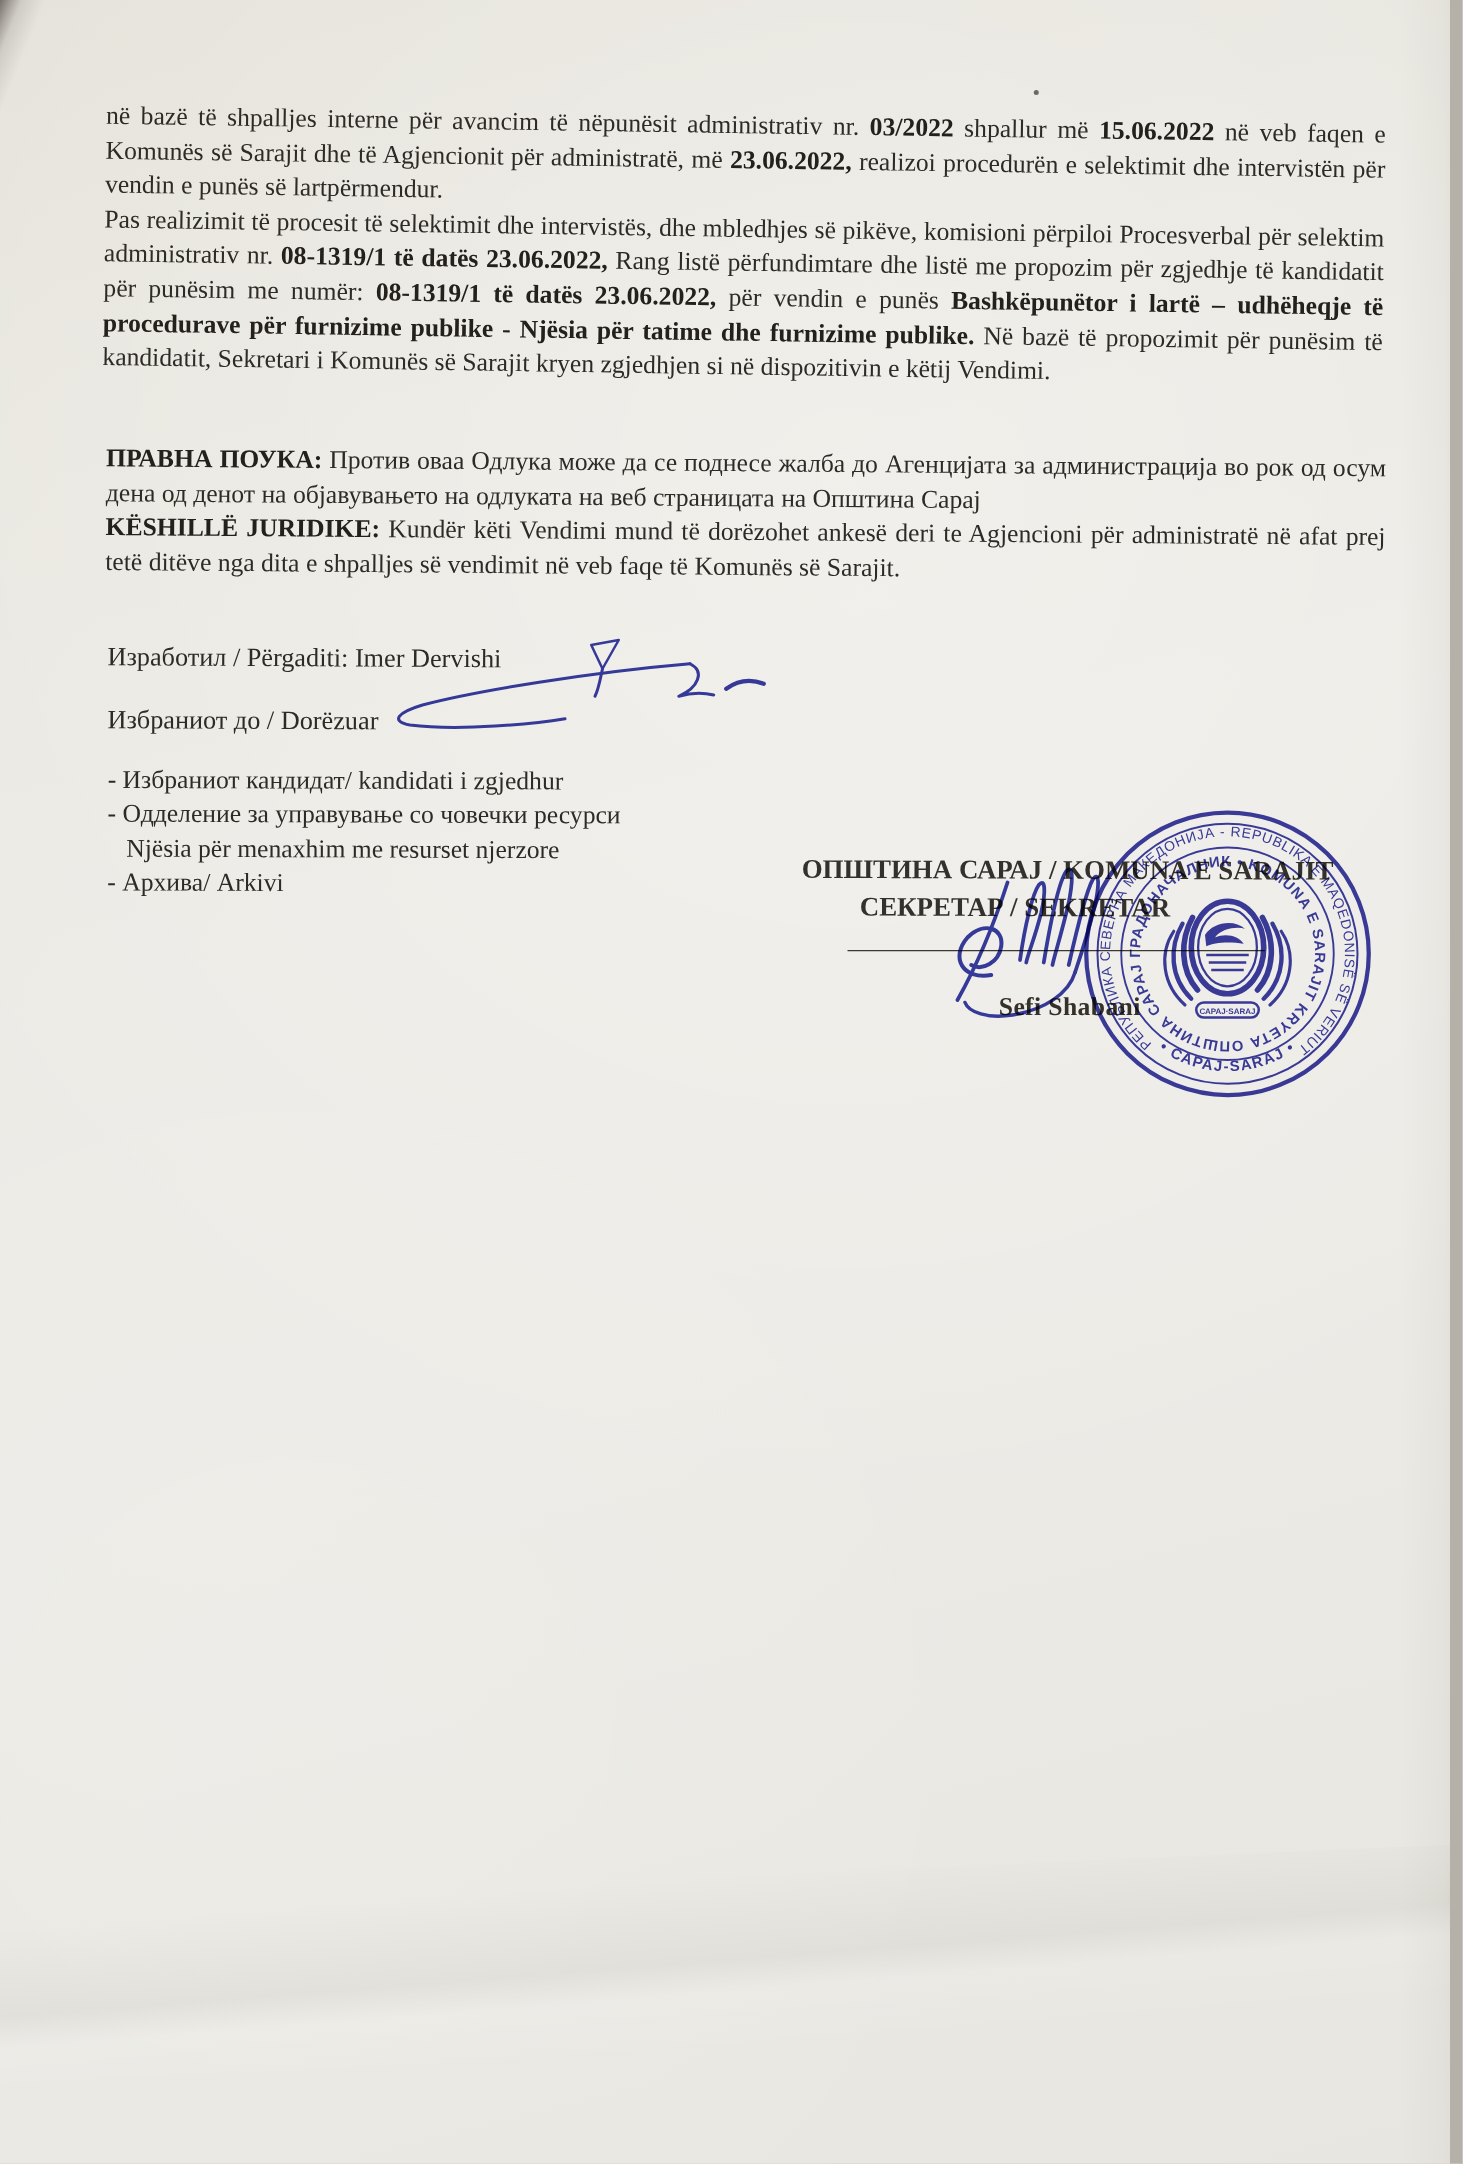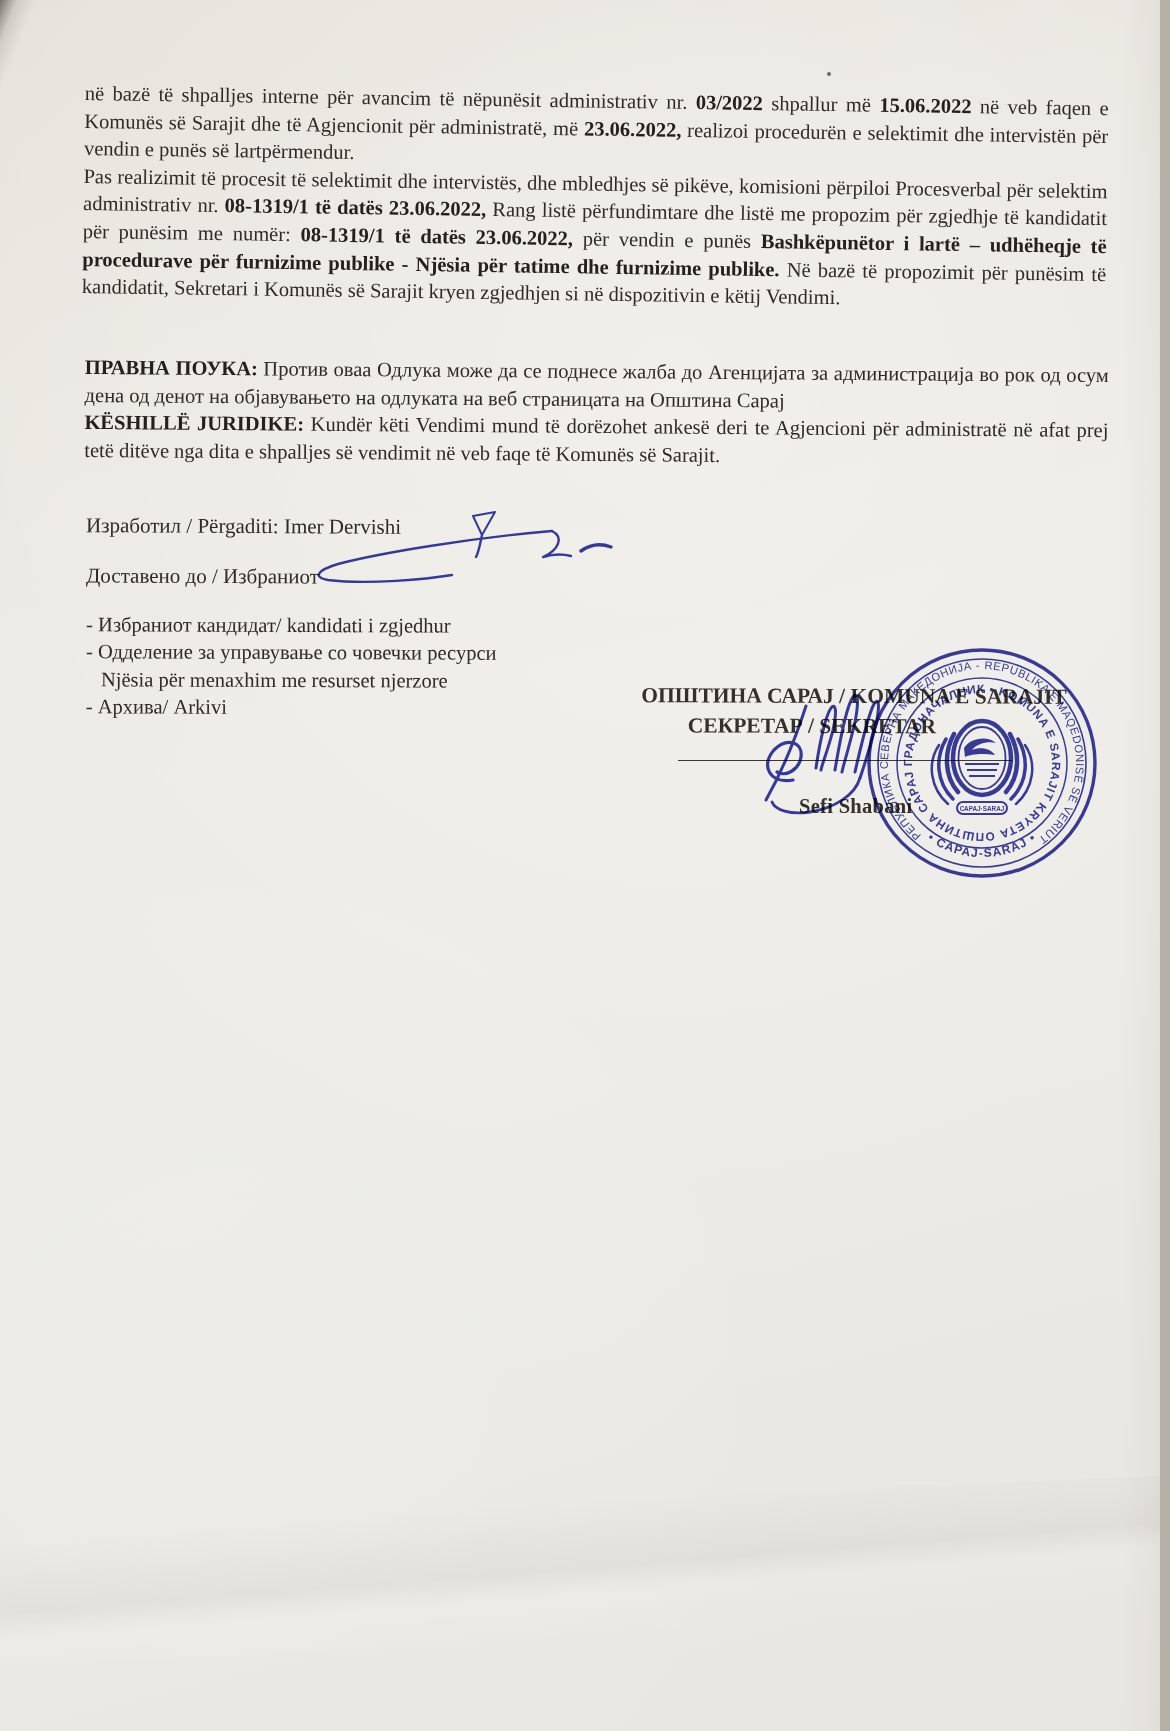--- a/index.html
+++ b/index.html
@@ -85,21 +85,21 @@
     <p class="para"><span>në bazë të shpalljes interne për avancim të nëpunësit administrativ nr. </span><span class="b">03/2022</span><span> shpallur më </span><span class="b">15.06.2022</span><span> në veb faqen e Komunës së Sarajit dhe të Agjencionit për administratë, më </span><span class="b">23.06.2022,</span><span> realizoi procedurën e selektimit  dhe intervistën për vendin e punës së lartpërmendur.</span></p>
     <p class="para"><span>Pas realizimit të procesit të selektimit dhe intervistës, dhe mbledhjes së pikëve, komisioni përpiloi Procesverbal për selektim administrativ nr. </span><span class="b">08-1319/1 të datës 23.06.2022,</span><span>  Rang listë përfundimtare dhe listë me propozim për zgjedhje të kandidatit për punësim me numër: </span><span class="b">08-1319/1 të datës 23.06.2022,</span><span> për vendin e punës </span><span class="b">Bashkëpunëtor i lartë – udhëheqje të procedurave për furnizime publike</span><span>  </span><span class="b">- Njësia për tatime dhe furnizime publike.</span><span>  Në bazë të propozimit për punësim të kandidatit, Sekretari i Komunës së Sarajit kryen zgjedhjen si në dispozitivin e këtij Vendimi.</span></p>
   </div>
 
   <div class="block-legal doc-text">
     <p class="para"><span class="b">ПРАВНА ПОУКА:</span><span> Против оваа Одлука може да се поднесе жалба до Агенцијата за администрација во рок од осум дена од денот на објавувањето на одлуката на веб страницата на Општина Сарај</span></p>
     <p class="para"><span class="b">KËSHILLË  JURIDIKE:</span><span> Kundër këti Vendimi mund të dorëzohet ankesë deri te Agjencioni për administratë në afat prej tetë ditëve nga dita e shpalljes së vendimit në veb faqe  të Komunës së Sarajit.</span></p>
   </div>
 
   <div class="line-simple prepared">Изработил / Përgaditi: Imer Dervishi</div>
-  <div class="line-simple delivered">Доставено до / Избраниот</div>
+  <div class="line-simple delivered">Избраниот до / Dorëzuar</div>
 
   <div class="recipients">
       <div class="list-line">- Избраниот кандидат/ kandidati i zgjedhur</div>
       <div class="list-line">- Одделение за управување со човечки ресурси</div>
       <div class="list-line indent">Njësia për menaxhim me resurset njerzore</div>
       <div class="list-line">- Архива/ Arkivi</div>
     </div>
 
   <div class="org-block">
     <div class="org-name">ОПШТИНА САРАЈ / KOMUNA E SARAJIT</div>

